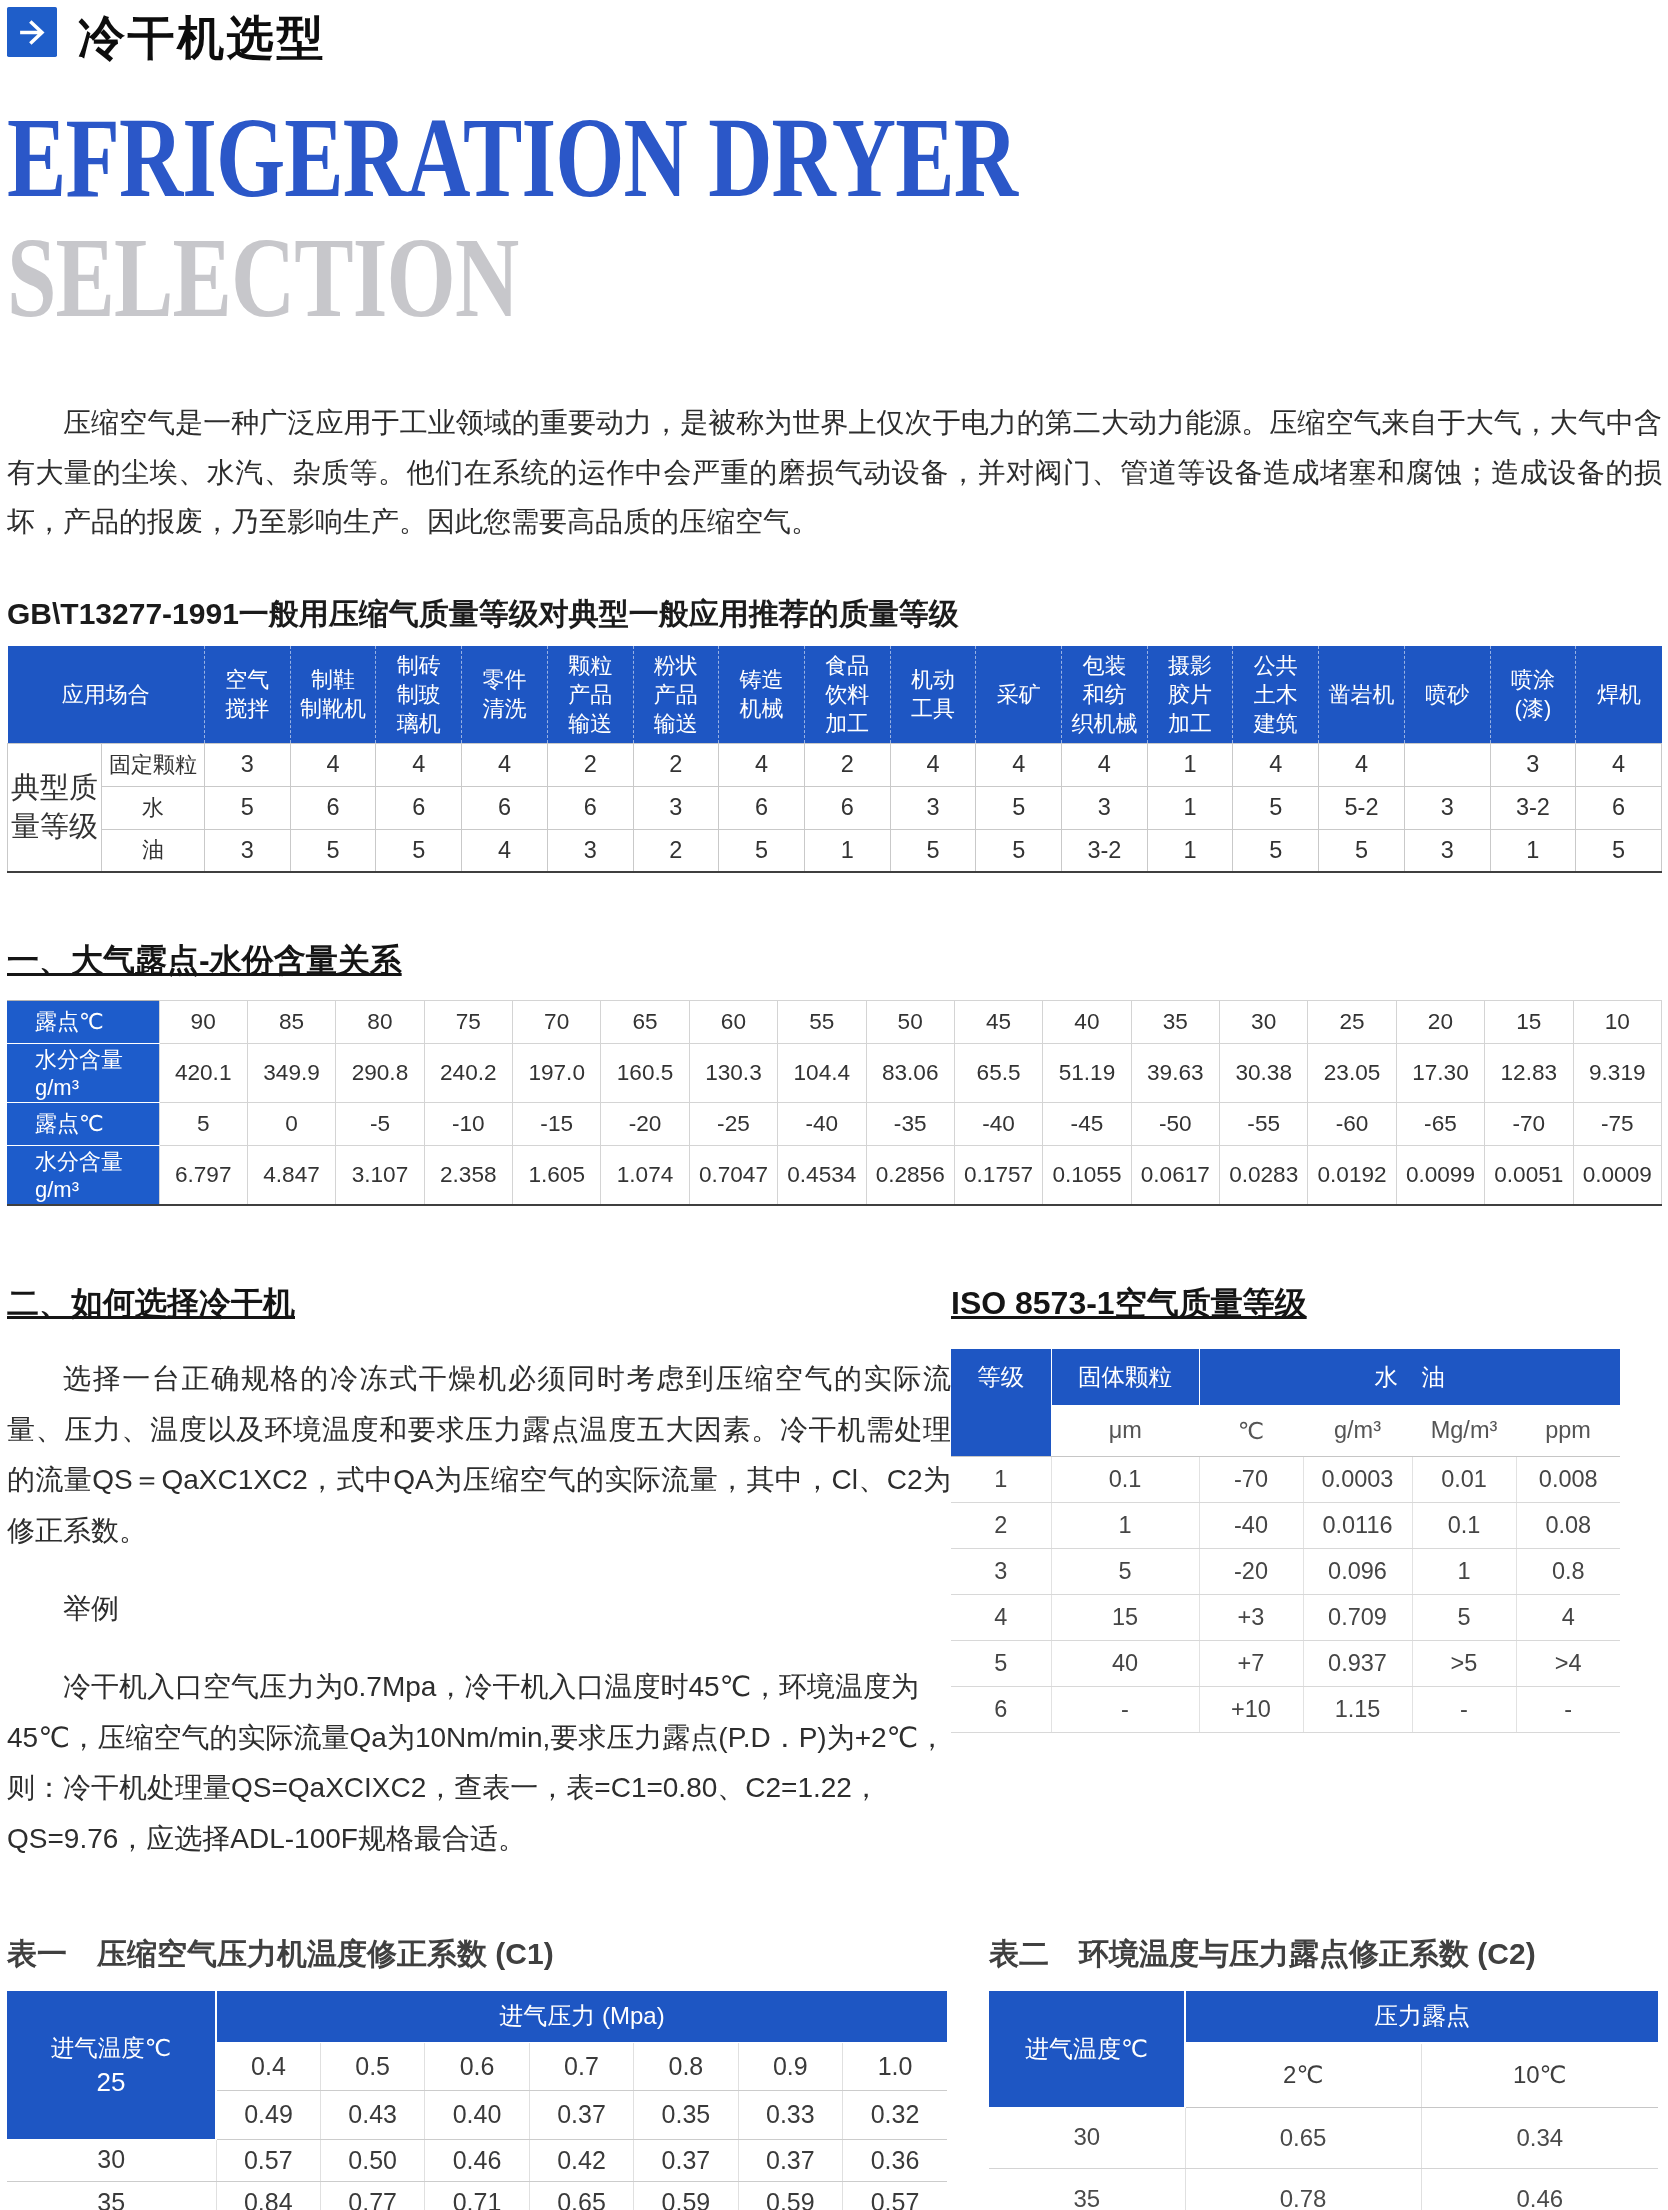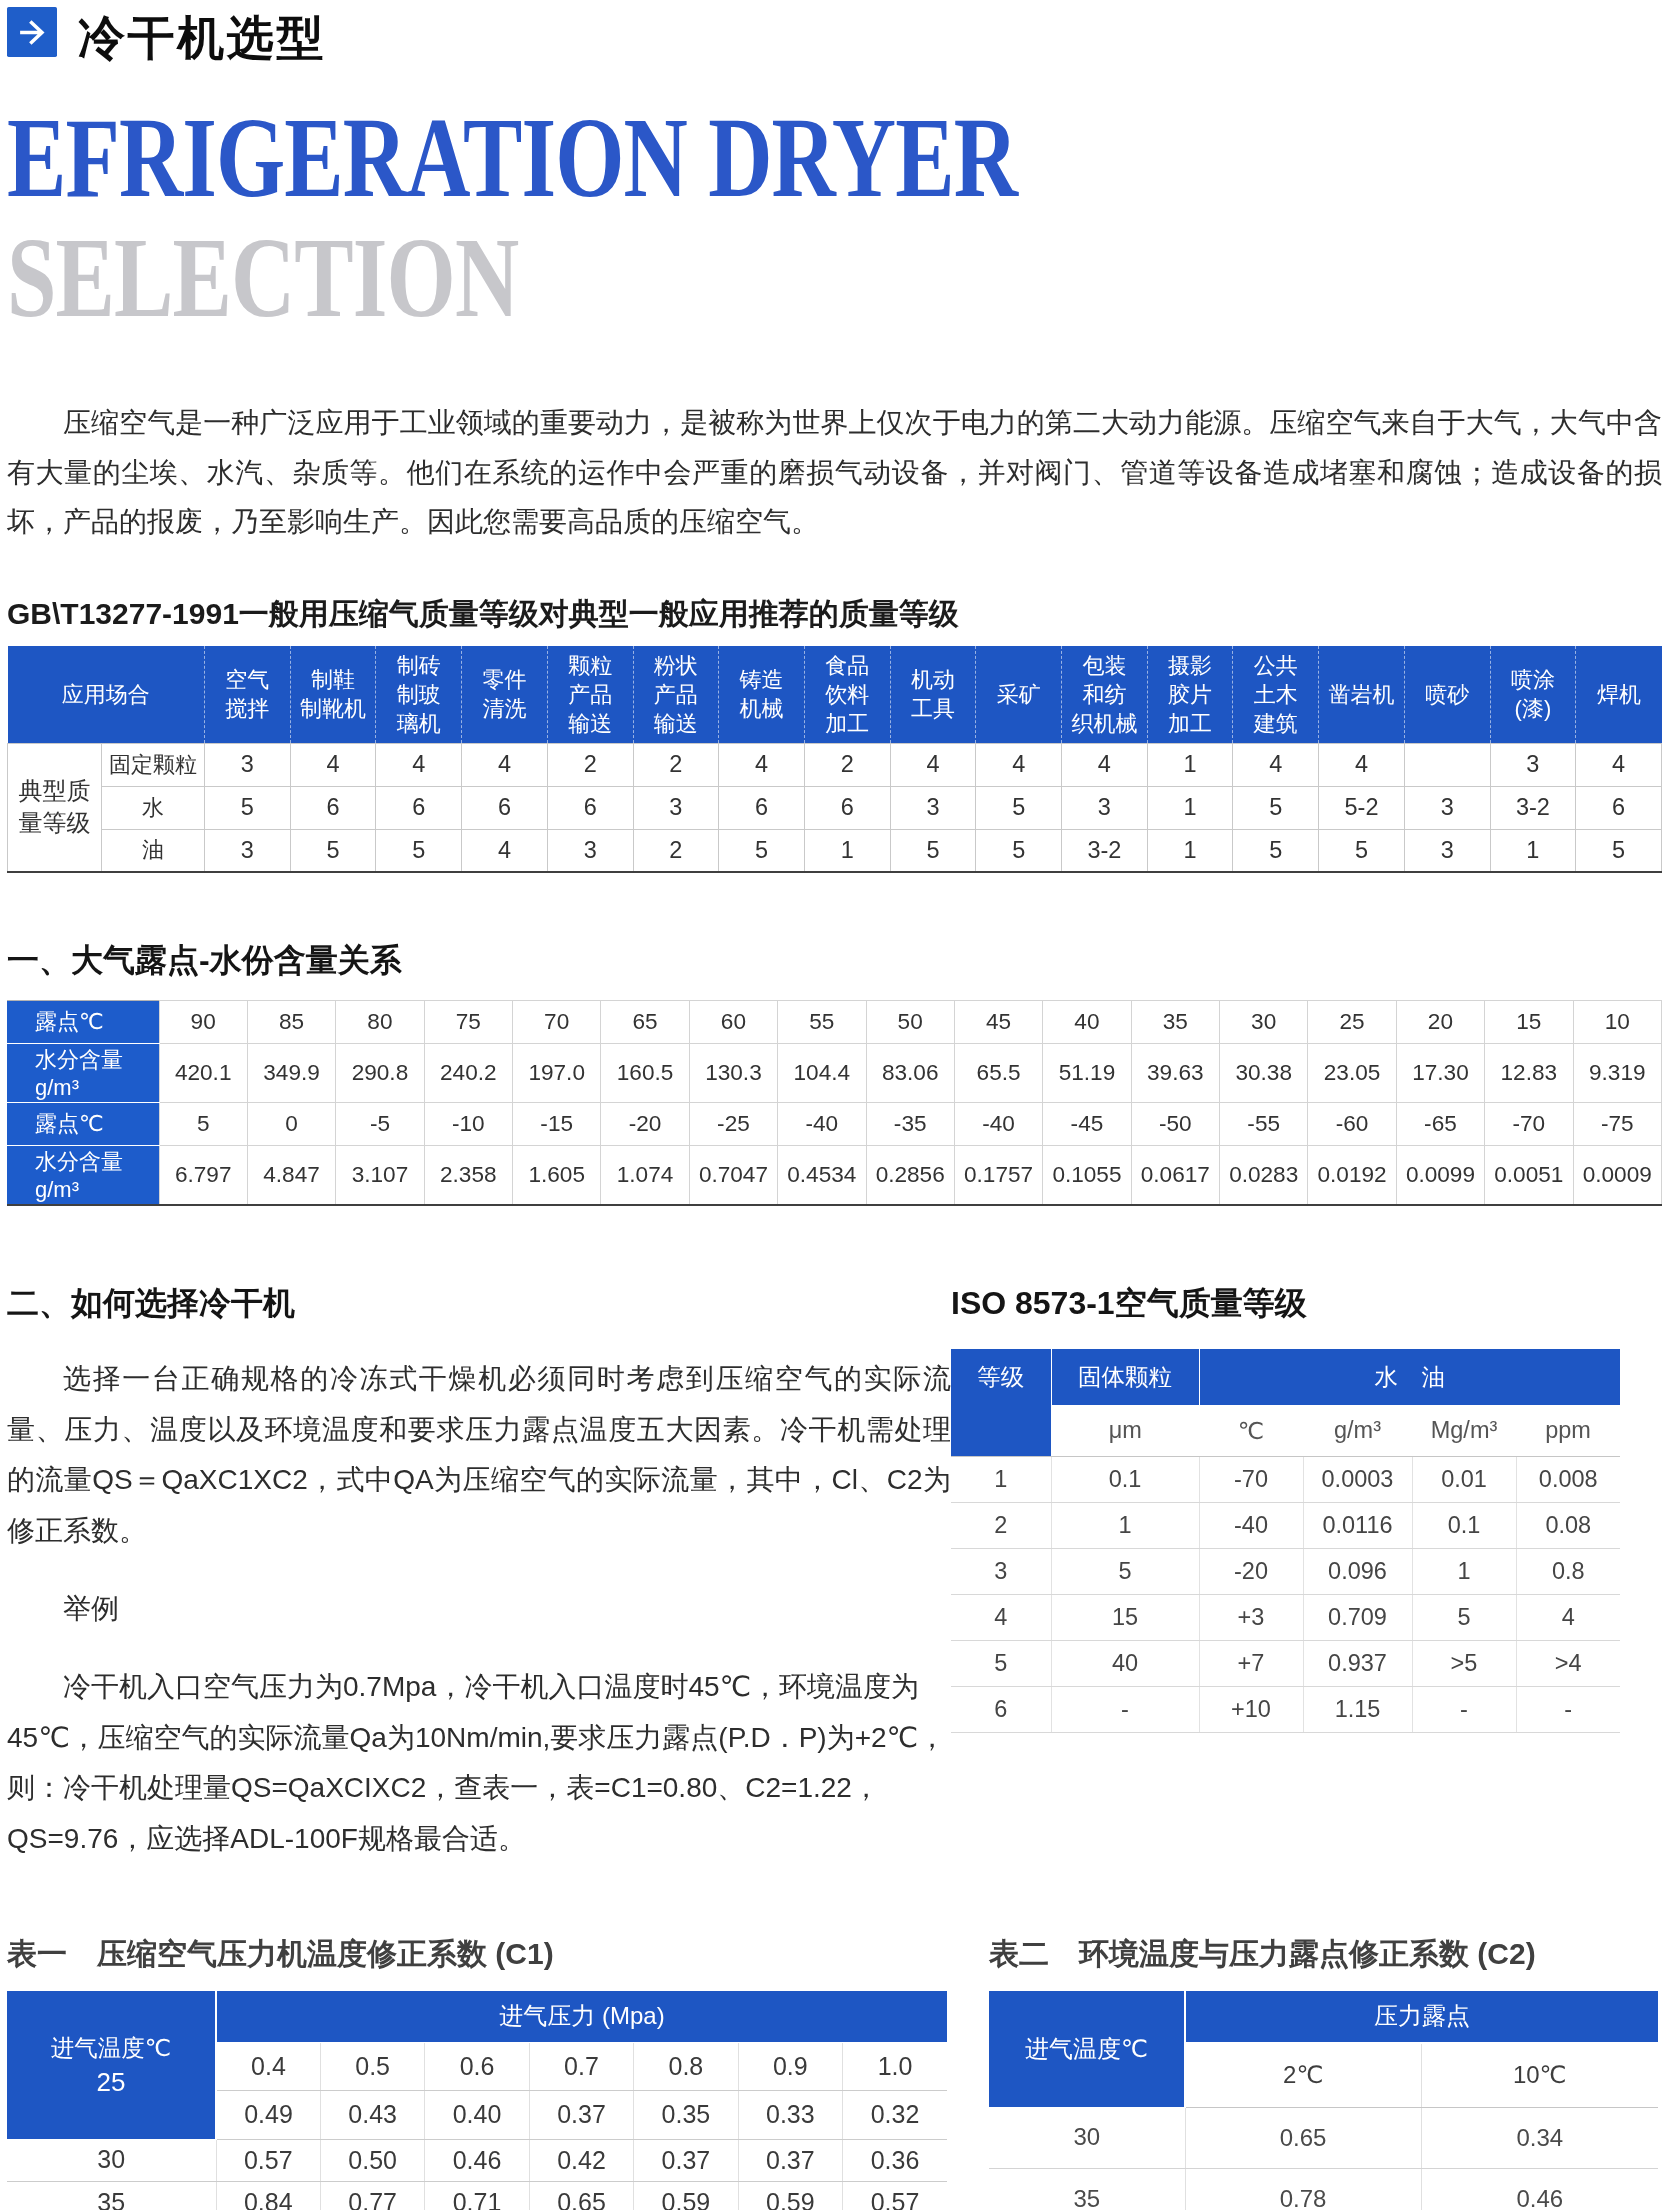--- a/index.html
+++ b/index.html
@@ -22,31 +22,31 @@
   .hero-en{display:inline-block;font-family:"Liberation Serif","DejaVu Serif",serif;font-weight:700;
     font-size:89px;line-height:1;transform:scaleY(1.28);transform-origin:0 0;letter-spacing:-0.9px;}
   .hero-en.blue{color:#2b57c8;}
   .hero-en.gray{color:#c7c7cb;}
 
   
   .intro{margin-top:80px;font-size:28px;line-height:1.78;color:#2d2d2d;text-align:justify;text-indent:2em;}
 
   
   .gb-title{margin-top:47px;font-size:30px;font-weight:600;color:#1b1b1b;}
-  .sec-title{font-size:32px;font-weight:600;color:#151515;}
+  .sec-title{font-size:32px;font-weight:600;color:#151515;text-decoration:underline;}
 
   
   table{border-collapse:collapse;}
   .gb{margin-top:10.4px;width:1655px;table-layout:fixed;border-bottom:2.6px solid #3f3f3f;}
   .gb thead th{background:#1e56c3;color:#fff;font-weight:500;font-size:22px;height:97px;
     border-right:0.9px dashed rgba(255,255,255,.55);white-space:pre-line;line-height:1.32;padding:0 3.5px;text-align:center;vertical-align:middle;}
   .gb thead th:last-child{border-right:none;}
   .gb tbody tr{height:43px;}
   .gb tbody th,.gb tbody td{border:0.9px solid #c9c9c9;text-align:center;font-weight:400;font-size:23.5px;color:#333;vertical-align:middle;}
-  .gb tbody th.group{font-size:24px;white-space:pre-line;line-height:1.35;}
+  .gb tbody th.group{font-size:29px;white-space:pre-line;line-height:1.35;}
   .gb tbody th.rlabel{font-size:22px;}
 
   
   .dew-title{margin-top:66px;}
   .dew{margin-top:17.4px;width:1655px;table-layout:fixed;border-top:1.7px solid #b3b3b3;border-bottom:2.6px solid #3f3f3f;}
   .dew th.lbl{background:#1d5ccb;color:#fff;font-size:22px;font-weight:500;text-align:left;padding-left:28px;
     border-bottom:1.7px solid #fff;height:40px;vertical-align:middle;}
   .dew td{border:0.9px solid #d4d4d4;text-align:center;font-size:22.6px;color:#333;height:40px;vertical-align:middle;}
 
   

